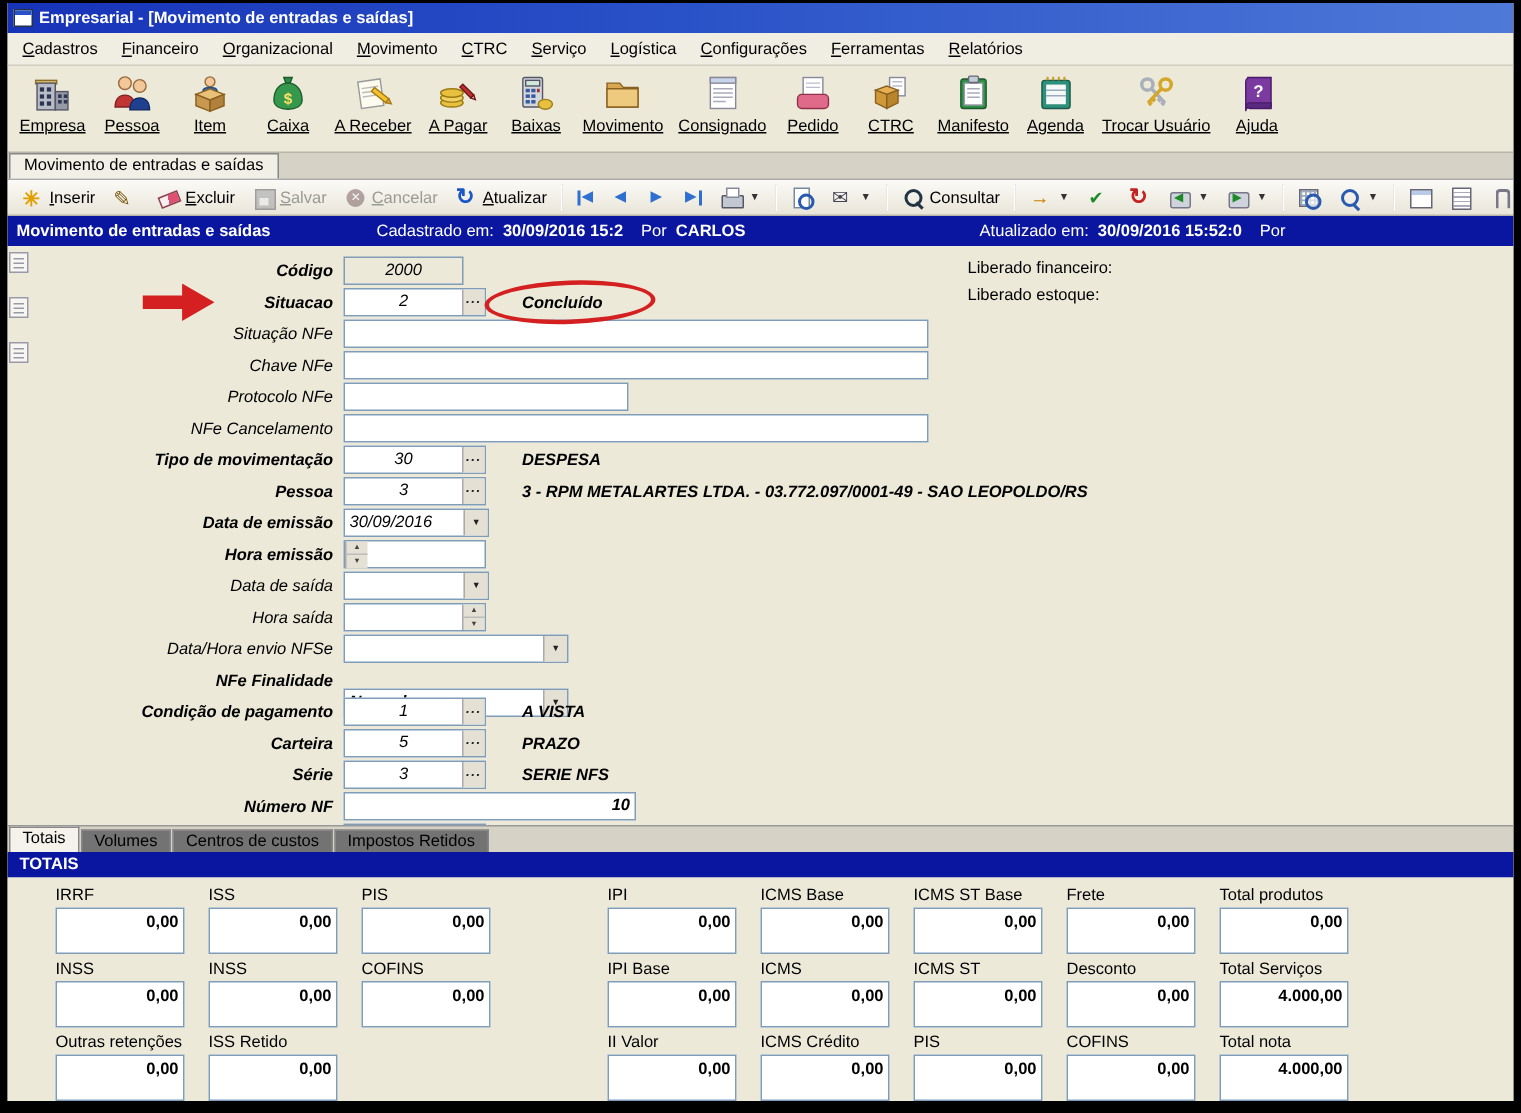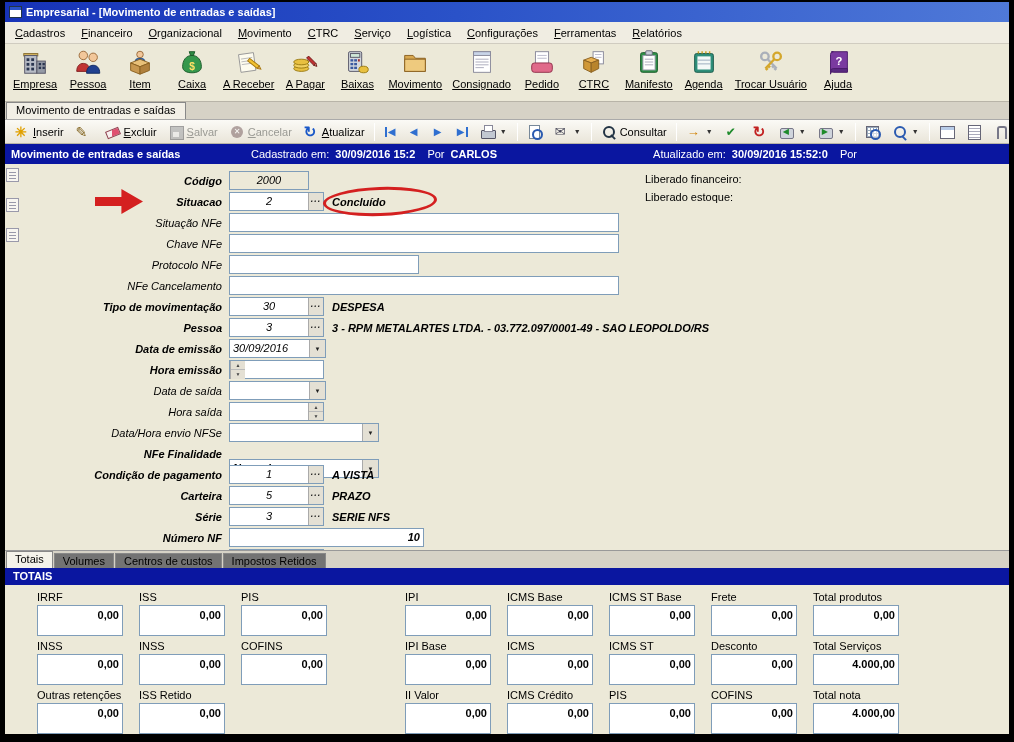--- a/index.html
+++ b/index.html
@@ -105,21 +105,21 @@
   .f-ellipsis{display:none; width:15px; border-left:1px solid #aaa; background:#e4e0d4; align-items:center; justify-content:center; font-weight:bold; font-size:9px; color:#222;}
   .f-ellipsis::before{content:"..."; margin-top:-5px; letter-spacing:1px;}
   .t-lookup .f-ellipsis{display:flex;}
   .f-drop{display:none; width:16px; border-left:1px solid #aaa; background:#e4e0d4; align-items:center; justify-content:center;}
   .f-drop::before{content:"▼"; font-size:6px; color:#222;}
   .t-date .f-drop,.t-combo .f-drop{display:flex;}
   .f-spin{display:none; flex-direction:column; width:15px; border-left:1px solid #aaa; background:#e4e0d4;}
   .t-spin .f-spin{display:flex;}
   .f-spin::before{content:"▲"; font-size:5px; line-height:8px; text-align:center; color:#444; height:8px;}
   .f-spin::after{content:"▼"; font-size:5px; line-height:8px; text-align:center; color:#444; height:9px; border-top:1px solid #bbb;}
-  .f-extra{margin-left:8px; font-weight:bold; white-space:nowrap;}
+  .f-extra{margin-left:24px; font-weight:bold; white-space:nowrap;}
   .f-extra:empty{display:none;}
   .side-label{position:absolute; left:640px; white-space:nowrap;}
   
   .annot-arrow{position:absolute; left:90px; top:25px; width:48px; height:25px; background:var(--annotation-red,#d42020);
     clip-path:polygon(0 32%, 55% 32%, 55% 0, 100% 50%, 55% 100%, 55% 68%, 0 68%); filter:drop-shadow(0 0 1px #8a0000);}
   .annot-ellipse{position:absolute; left:318px; top:23px; width:114px; height:29px; border:3px solid var(--annotation-red,#d42020); border-radius:50%; transform:rotate(-2deg);}
   
   .bottom-tabstrip{height:18px; flex:none; background:#d6d2c6; display:flex; align-items:flex-end; padding-left:1px; border-top:1px solid #999;}
   .btab{background:#737373; border:1px solid #888; border-bottom:none; padding:1px 8px; margin-right:1px; height:15px; white-space:nowrap;}
   .btab.active{background:#f4f2ea; height:17px;}

